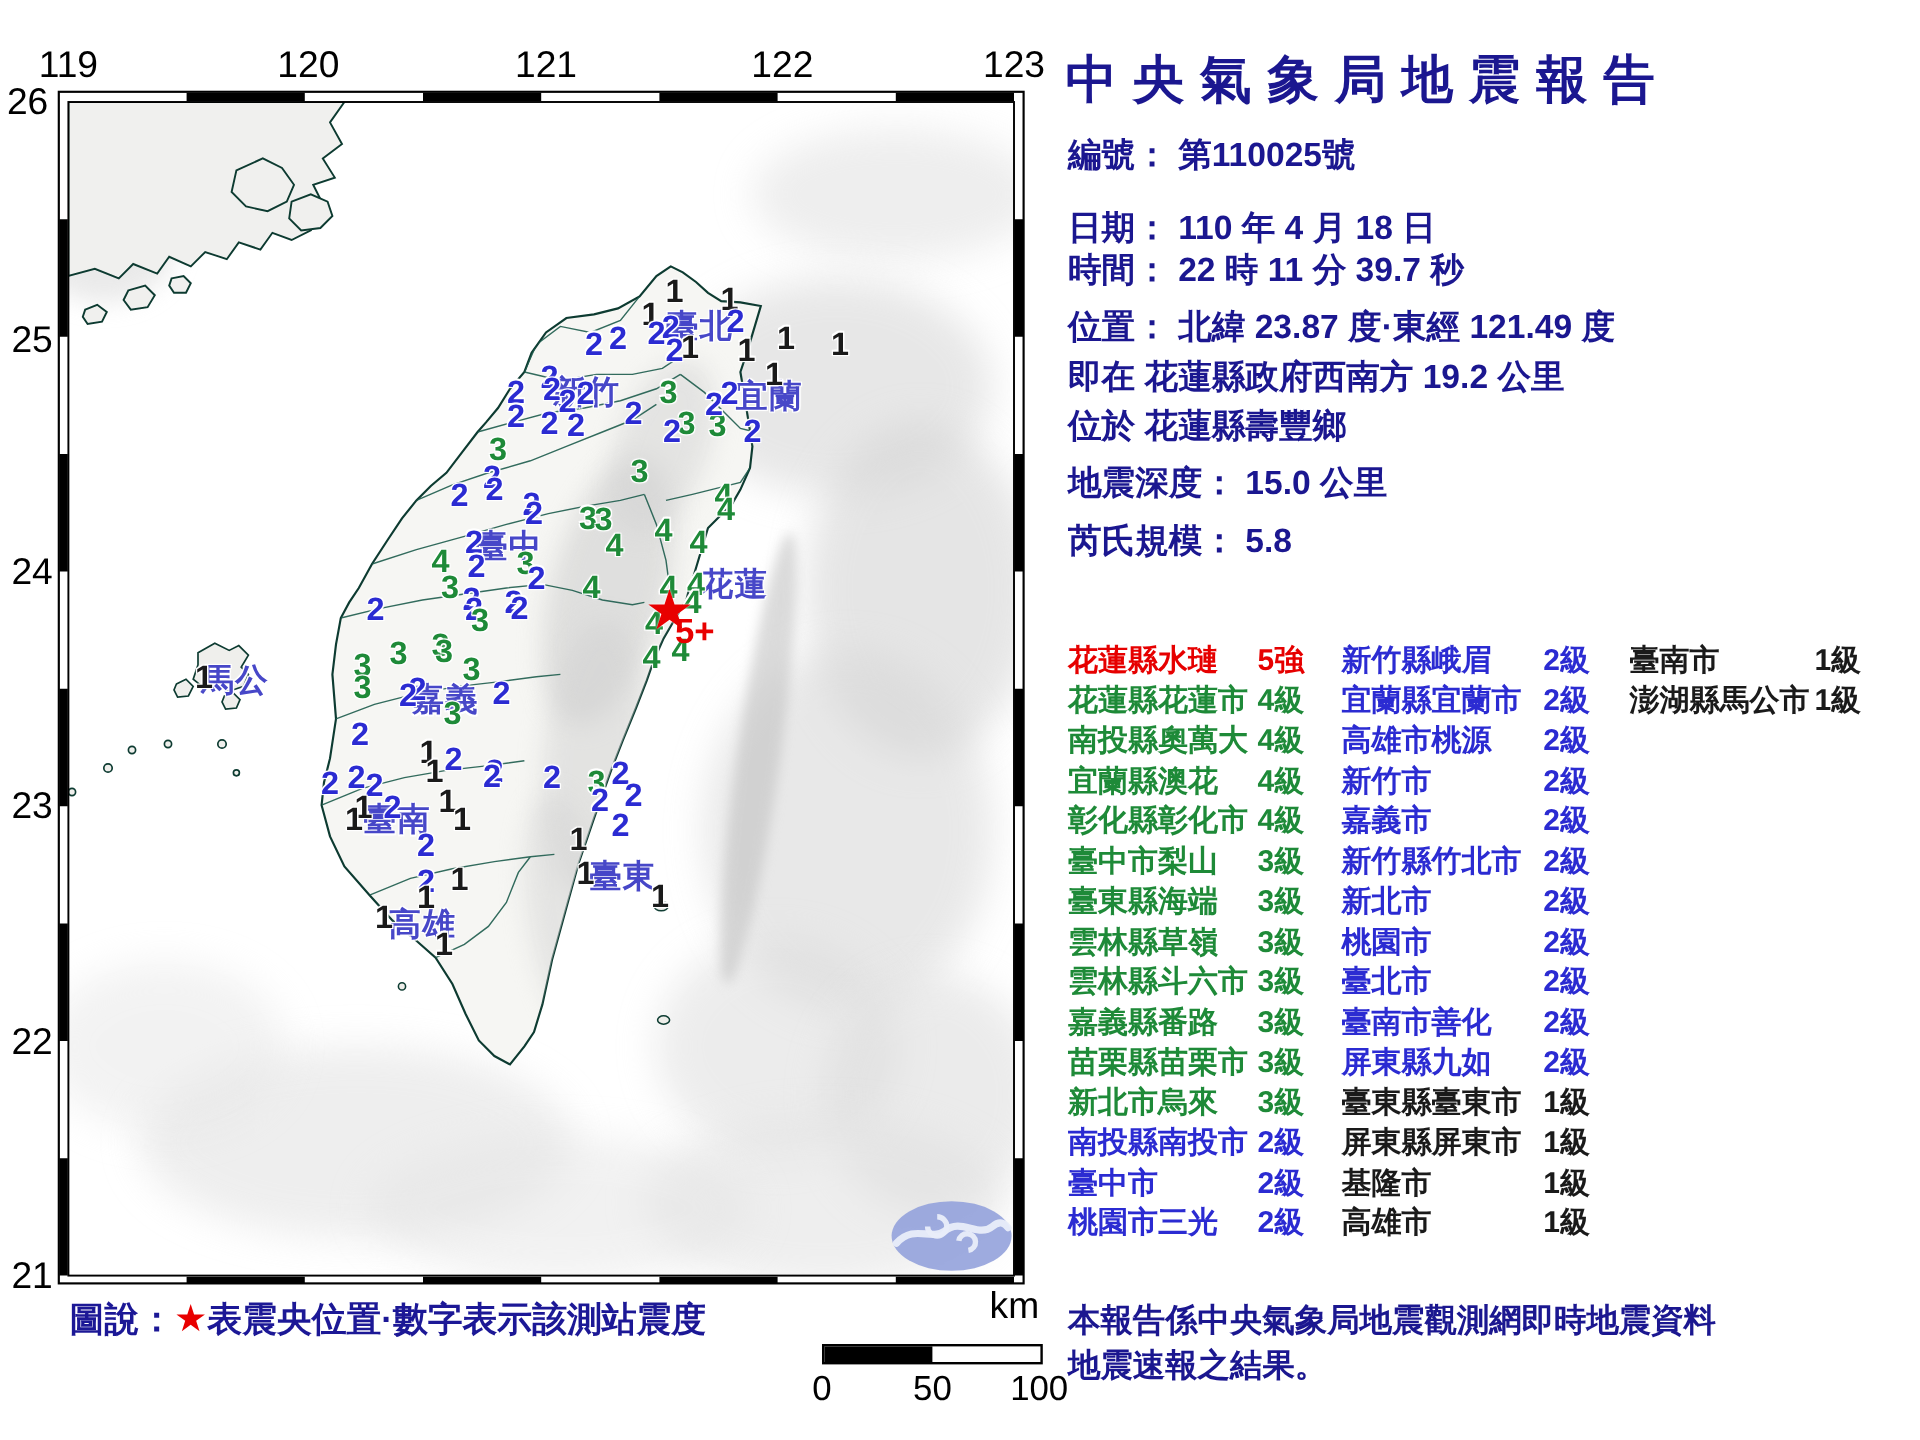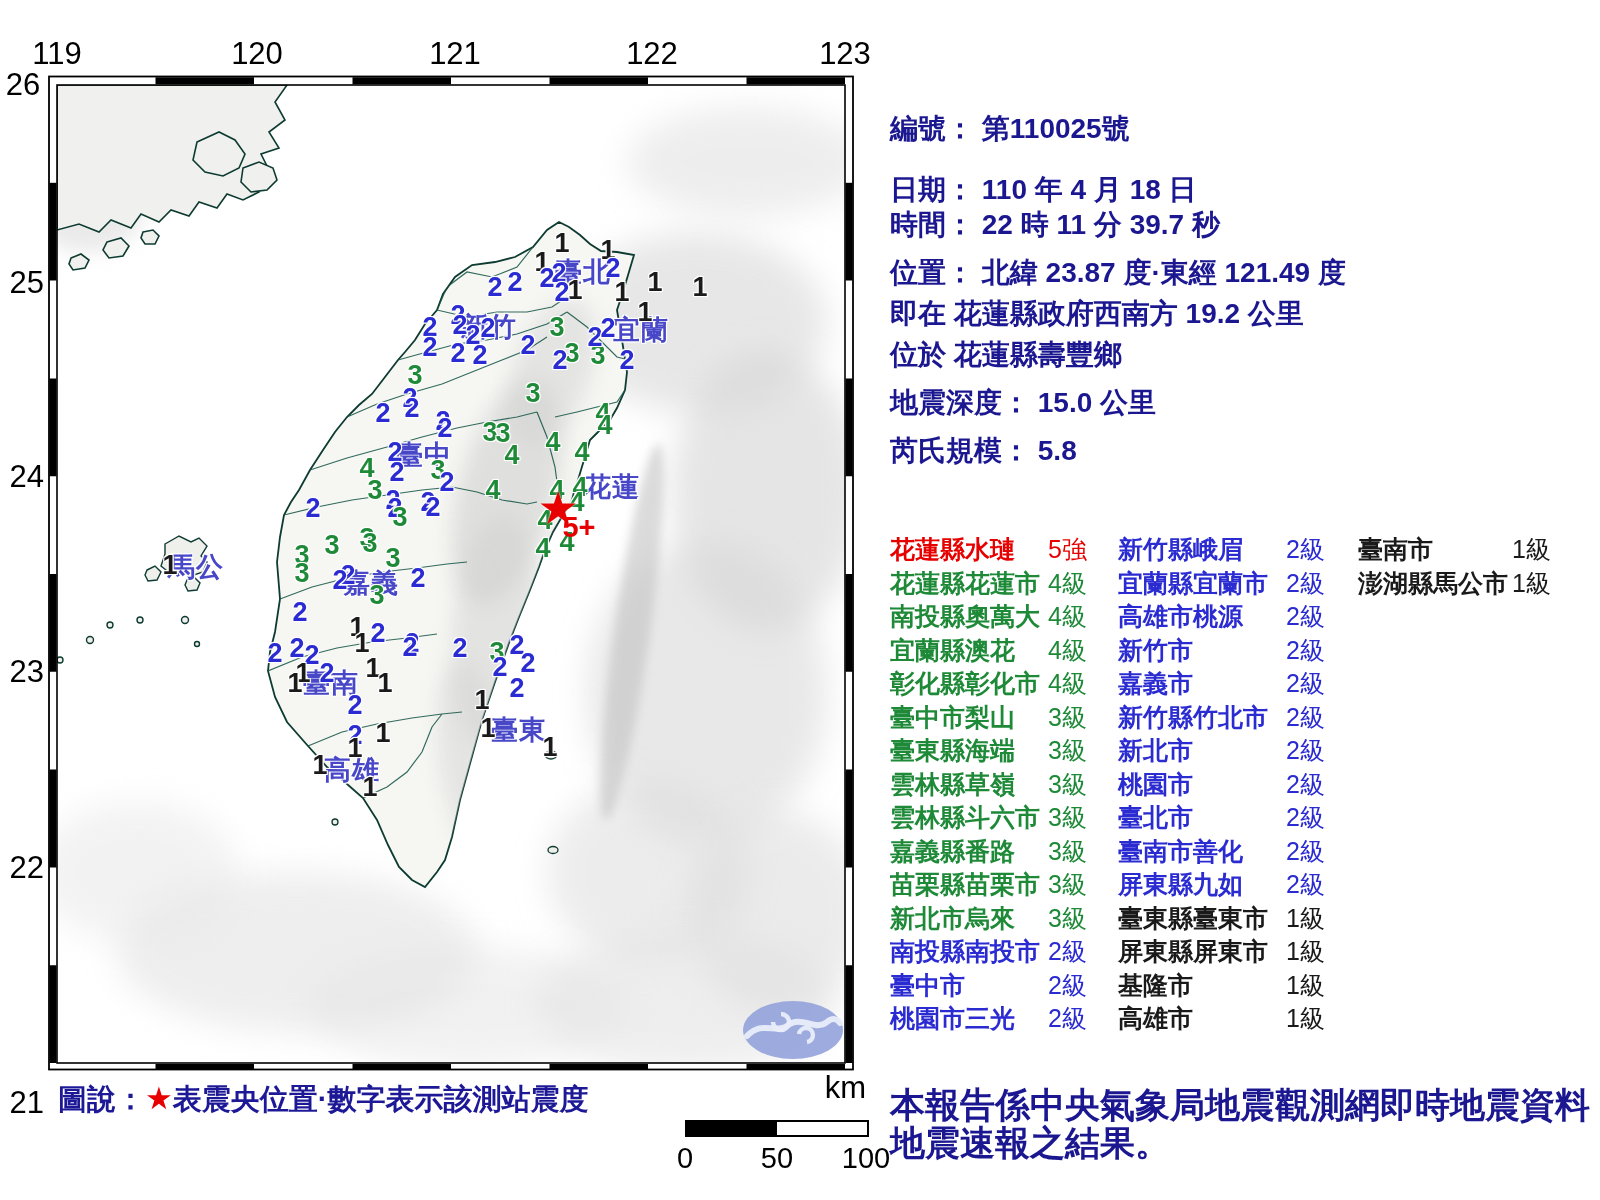--- a/index.html
+++ b/index.html
@@ -35,23 +35,23 @@
   .iheader{position:absolute;left:890px;top:480px;font-size:28px;font-weight:700;color:#1b1790;white-space:nowrap;}
   .icol{position:absolute;top:533px;}
   .icol-1{left:890px;width:214px;}
   .icol-2{left:1118px;width:224px;}
   .icol-3{left:1358px;width:208px;}
   .irow{display:flex;height:33.5px;align-items:center;}
   .iname{font-size:25px;font-weight:700;white-space:nowrap;flex:0 0 auto;}
   .icol-1 .iname{width:158px;}
   .icol-2 .iname{width:168px;}
   .icol-3 .iname{width:154px;}
-  .ilvl{font-size:25px;font-weight:400;white-space:nowrap;}
+  .ilvl{font-size:25px;font-weight:700;white-space:nowrap;}
   .r{color:#e60000}.g{color:#1e8a38}.b{color:#2b2bd2}.k{color:#1a1a1a}
-  .note{position:absolute;left:890px;font-size:35px;font-weight:700;color:#1b1790;white-space:nowrap;}
+  .note{position:absolute;left:890px;font-size:27px;font-weight:700;color:#1b1790;white-space:nowrap;}
 </style>
 </head>
 <body>
 
 <div class="page">
 
   <div class="map-wrap">
     <svg viewBox="0 0 810 1001" width="810" height="1001">
       <defs>
         <clipPath id="plot">
@@ -293,37 +293,38 @@
       <span class="" style="left: 455px;">121</span>
       <span class="" style="left: 652px;">122</span>
       <span class="" style="left: 845px;">123</span>
     </div>
   <div class="ax-left" id="ax-left">
       <span class="" style="top: 67px; text-align: center;">26</span>
       <span class="" style="top: 265px;">25</span>
       <span class="" style="top: 459px;">24</span>
       <span class="" style="top: 654px;">23</span>
       <span class="" style="top: 850px;">22</span>
-      <span class="" style="top: 1045px; margin-top: 40px;">21</span>
+      <span class="" style="top: 1045px;">21</span>
     </div>
 
   <div class="legend">
     <span>圖說：</span><span class="star">★</span><span>表震央位置·數字表示該測站震度</span>
   </div>
 
   <div class="km">km</div>
   <div class="sbar">
       <div class="half"></div>
     </div>
   <div class="sticks" id="sticks">
       <span class="" style="left: 685px;">0</span>
       <span class="" style="left: 777px;">50</span>
       <span class="" style="left: 866px;">100</span>
     </div>
 
+  <div class="title">中央氣象局地震報告</div>
   <div id="rlines">
       <div class="rline" style="top: 110px;">編號：  第110025號</div>
       <div class="rline" style="top: 158px; margin-top: 13px;">日期：  110 年 4 月 18 日</div>
       <div class="rline" style="top: 206px;">時間：  22 時 11 分 39.7 秒</div>
       <div class="rline" style="top: 254px;">位置：  北緯 23.87 度·東經 121.49 度</div>
       <div class="rline" style="top: 295px;">即在 花蓮縣政府西南方 19.2 公里</div>
       <div class="rline" style="top: 336px;">位於 花蓮縣壽豐鄉</div>
       <div class="rline" style="top: 384px;">地震深度：  15.0 公里</div>
       <div class="rline" style="top: 432px;">芮氏規模：  5.8</div>
     </div>

